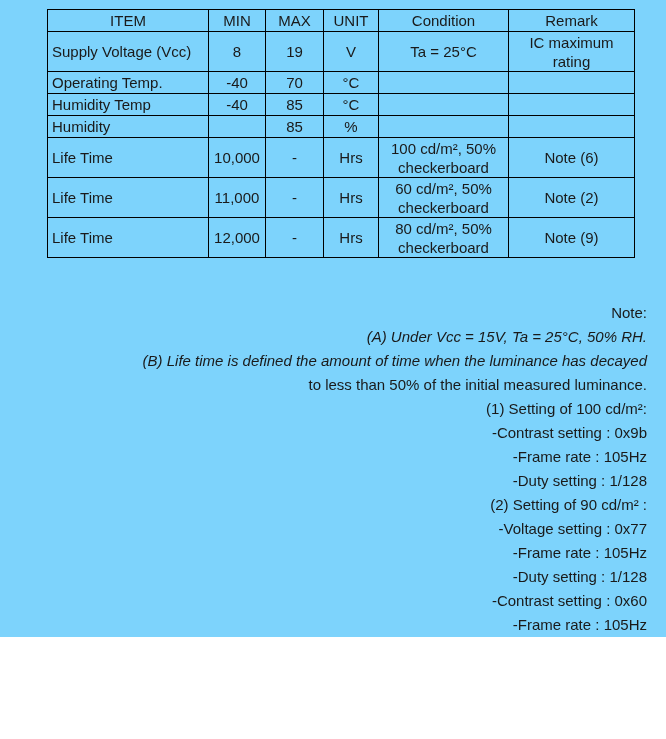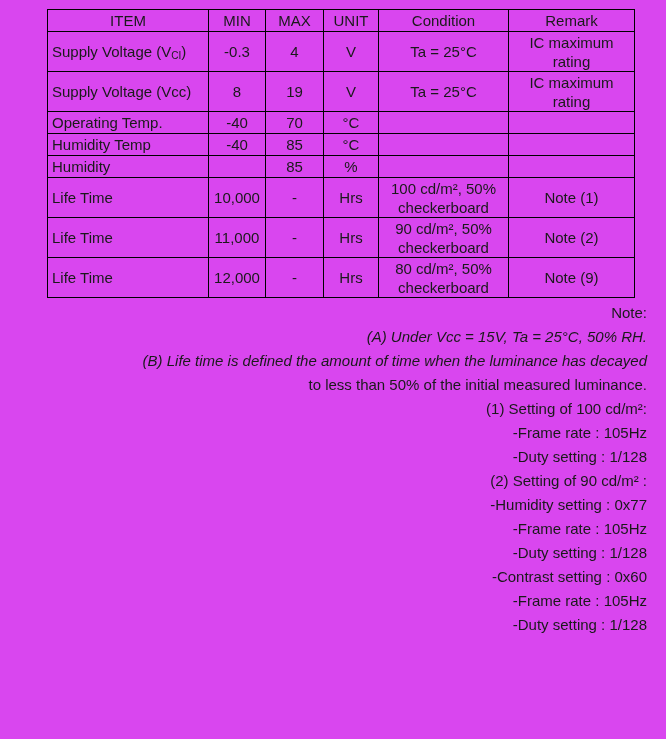--- a/index.html
+++ b/index.html
@@ -1,20 +1,20 @@
 <!DOCTYPE html>
 <html><head>
 <meta charset="utf-8">
 <style>
   html, body { margin: 0; padding: 0; background: #ffffff; }
   .page {
     position: relative;
     width: 666px;
-    height: 739px;
-    background: #d946ef;
+    height: 637px;
+    background: #7dd3fc;
     font-family: "Liberation Sans", sans-serif;
     color: #1a1a1a;
     overflow: hidden;
   }
   .spec-table {
     position: absolute;
     left: 47px;
     top: 9px;
     width: 587px;
     border-collapse: collapse;
@@ -73,29 +73,20 @@
     <tbody>
       <tr class="h22">
         <th>ITEM</th>
         <th>MIN</th>
         <th>MAX</th>
         <th>UNIT</th>
         <th>Condition</th>
         <th>Remark</th>
       </tr>
 
-      <tr class="h40">
-        <td class="left"><span>Supply Voltage (V</span><sub>CI</sub><span>)</span></td>
-        <td>-0.3</td>
-        <td>4</td>
-        <td>V</td>
-        <td>Ta = 25°C</td>
-        <td>IC maximum
-rating</td>
-      </tr>
 
       <tr class="h40">
         <td class="left">Supply Voltage (Vcc)</td>
         <td>8</td>
         <td>19</td>
         <td>V</td>
         <td>Ta = 25°C</td>
         <td>IC maximum
 rating</td>
       </tr>
@@ -127,29 +118,29 @@
         <td></td>
       </tr>
 
       <tr class="h40">
         <td class="left">Life Time</td>
         <td>10,000</td>
         <td>-</td>
         <td>Hrs</td>
         <td>100 cd/m², 50%
 checkerboard</td>
-        <td>Note (1)</td>
+        <td>Note (6)</td>
       </tr>
 
       <tr class="h40">
         <td class="left">Life Time</td>
         <td>11,000</td>
         <td>-</td>
         <td>Hrs</td>
-        <td>90 cd/m², 50%
+        <td>60 cd/m², 50%
 checkerboard</td>
         <td>Note (2)</td>
       </tr>
 
       <tr class="h40">
         <td class="left">Life Time</td>
         <td>12,000</td>
         <td>-</td>
         <td>Hrs</td>
         <td>80 cd/m², 50%
@@ -159,25 +150,26 @@
     </tbody>
   </table>
 
   <div class="notes">
     <div class="nl">Note:</div>
     <div class="nl ind1">(A) Under Vcc = 15V, Ta = 25°C, 50% RH.</div>
     <div class="nl ind1">(B) Life time is defined the amount of time when the luminance has decayed</div>
     <div class="nl ind2">to less than 50% of the initial measured luminance.</div>
 
     <div class="nl">(1) Setting of 100 cd/m²:</div>
+    <div class="nl bullet-line"><span class="dash">-</span><span>Contrast setting : 0x9b</span></div>
     <div class="nl bullet-line"><span class="dash">-</span><span>Frame rate : 105Hz</span></div>
     <div class="nl bullet-line"><span class="dash">-</span><span>Duty setting : 1/128</span></div>
 
     <div class="nl">(2) Setting of 90 cd/m² :</div>
-    <div class="nl bullet-line"><span class="dash">-</span><span>Humidity setting : 0x77</span></div>
+    <div class="nl bullet-line"><span class="dash">-</span><span>Voltage setting : 0x77</span></div>
     <div class="nl bullet-line"><span class="dash">-</span><span>Frame rate : 105Hz</span></div>
     <div class="nl bullet-line"><span class="dash">-</span><span>Duty setting : 1/128</span></div>
 
     <div class="nl bullet-line"><span class="dash">-</span><span>Contrast setting : 0x60</span></div>
     <div class="nl bullet-line"><span class="dash">-</span><span>Frame rate : 105Hz</span></div>
     <div class="nl bullet-line"><span class="dash">-</span><span>Duty setting : 1/128</span></div>
   </div>
 
 </div>
 

